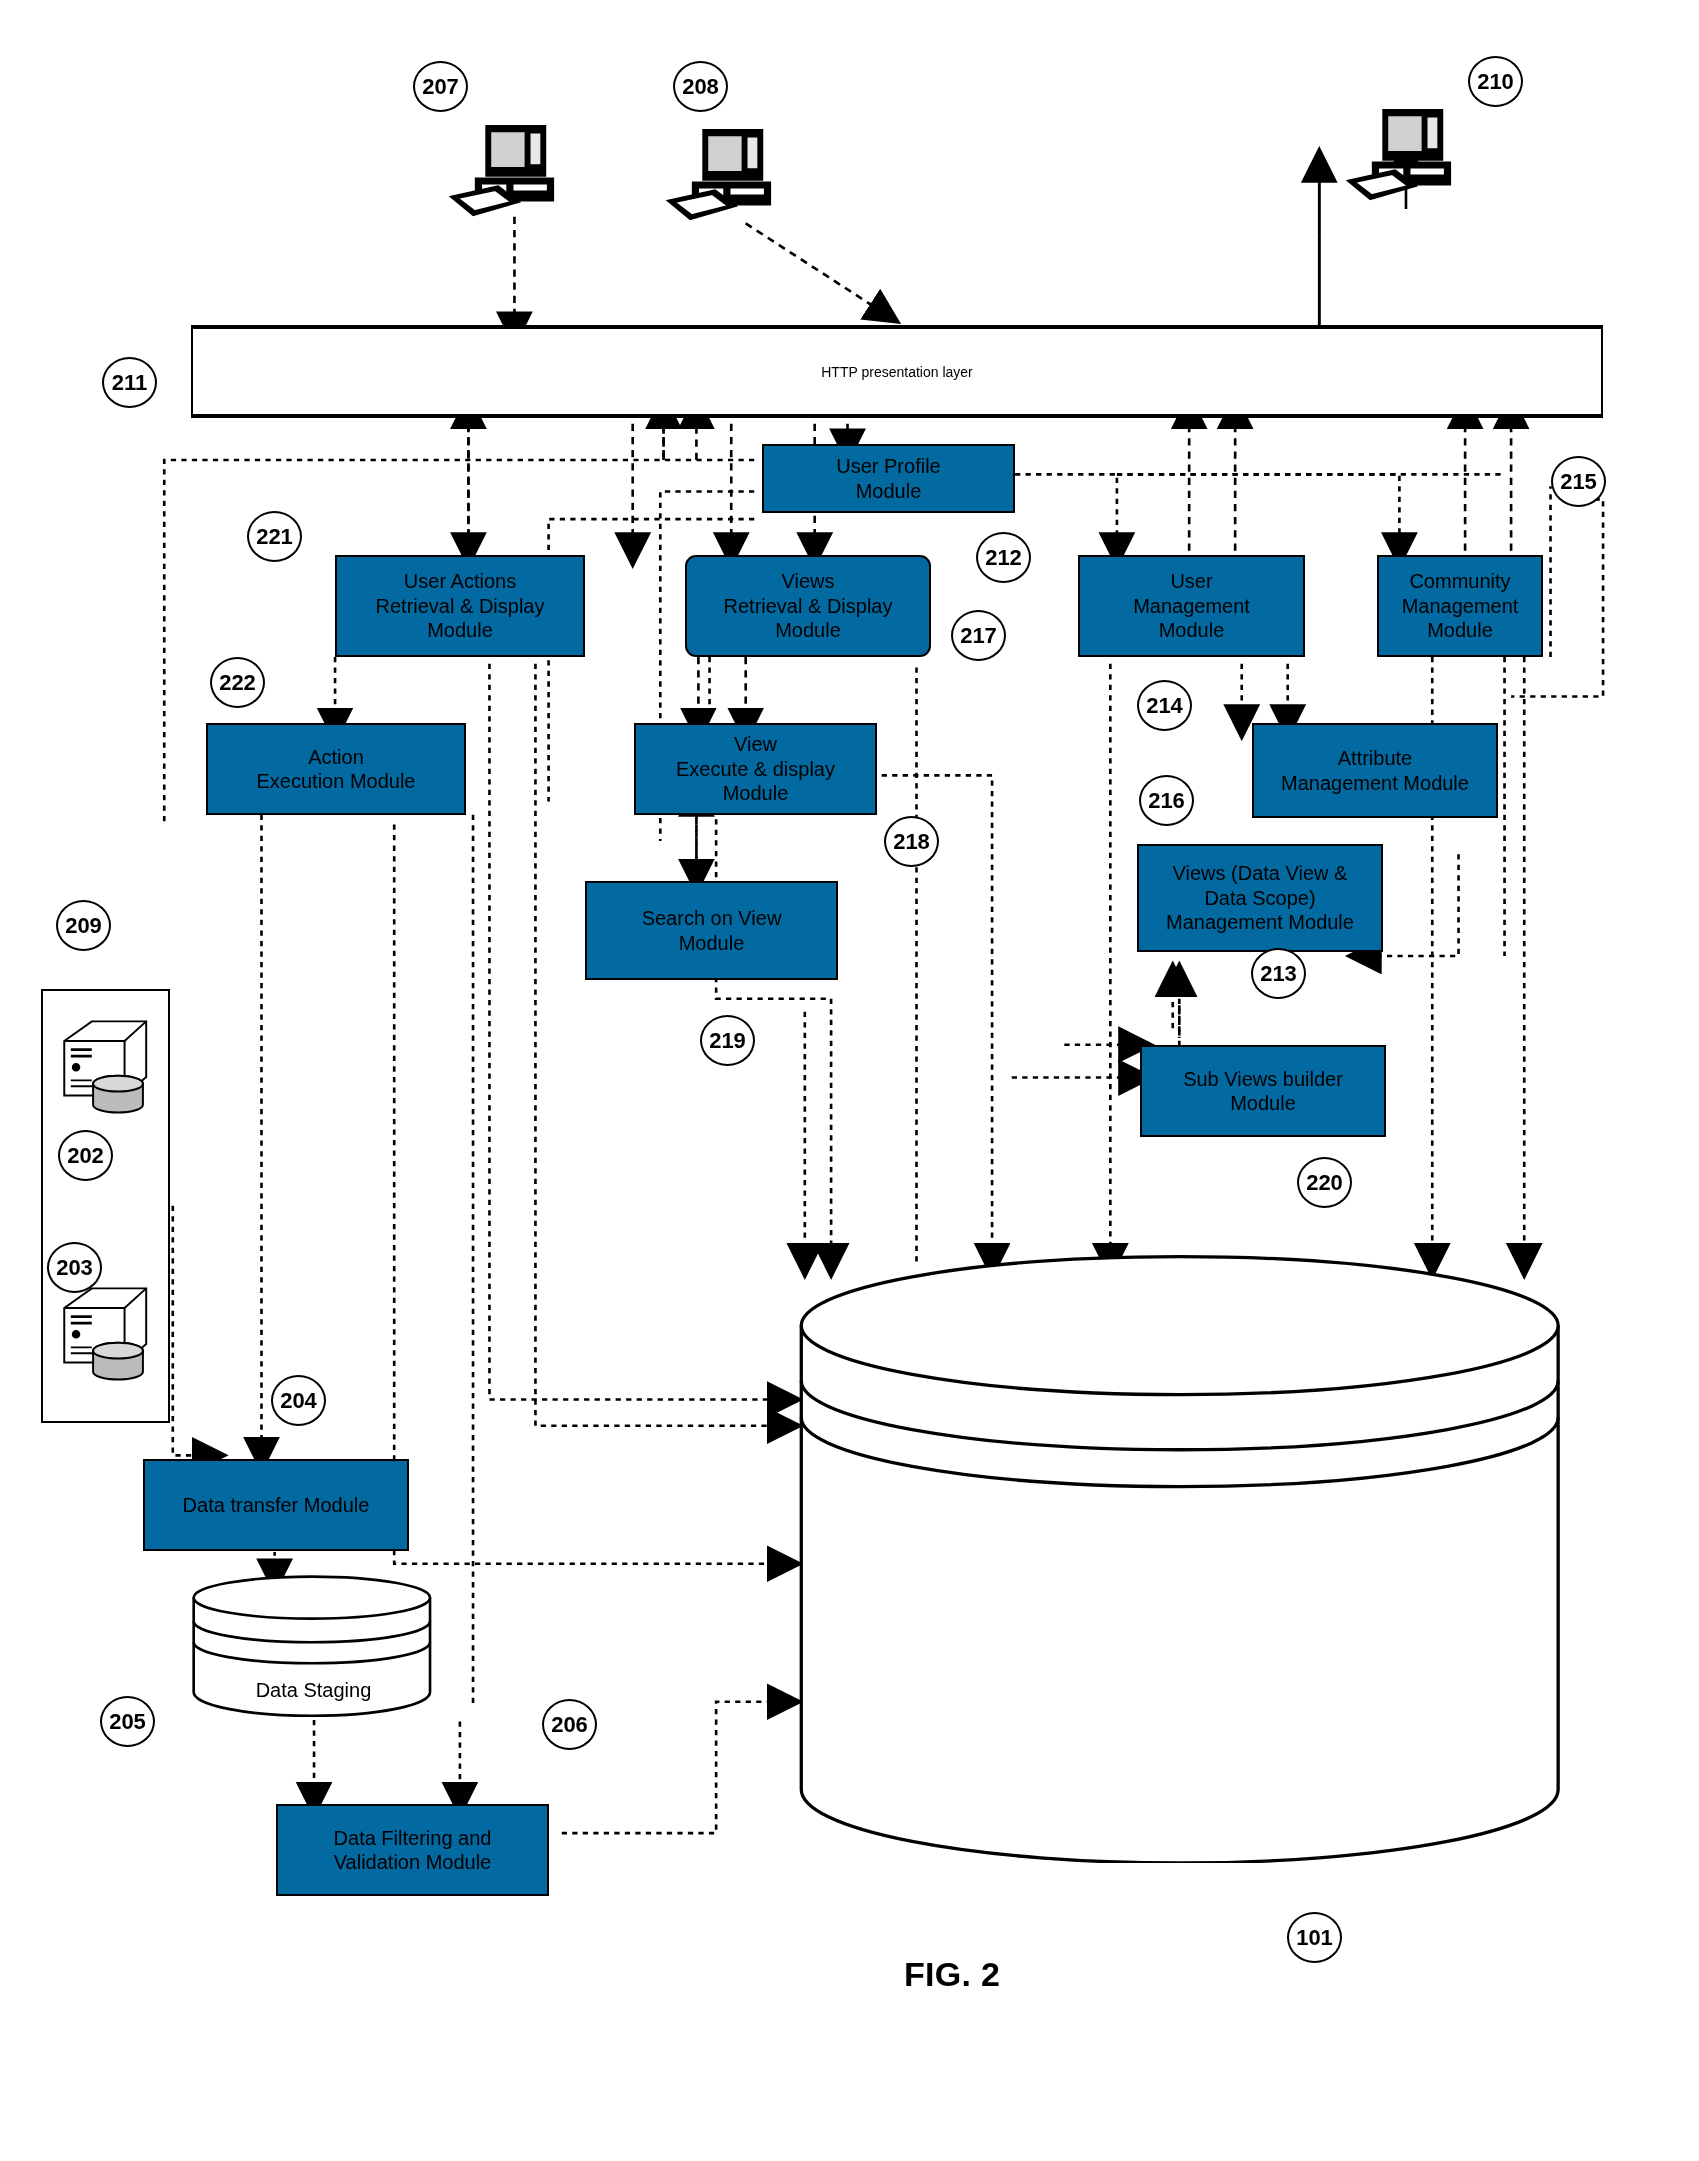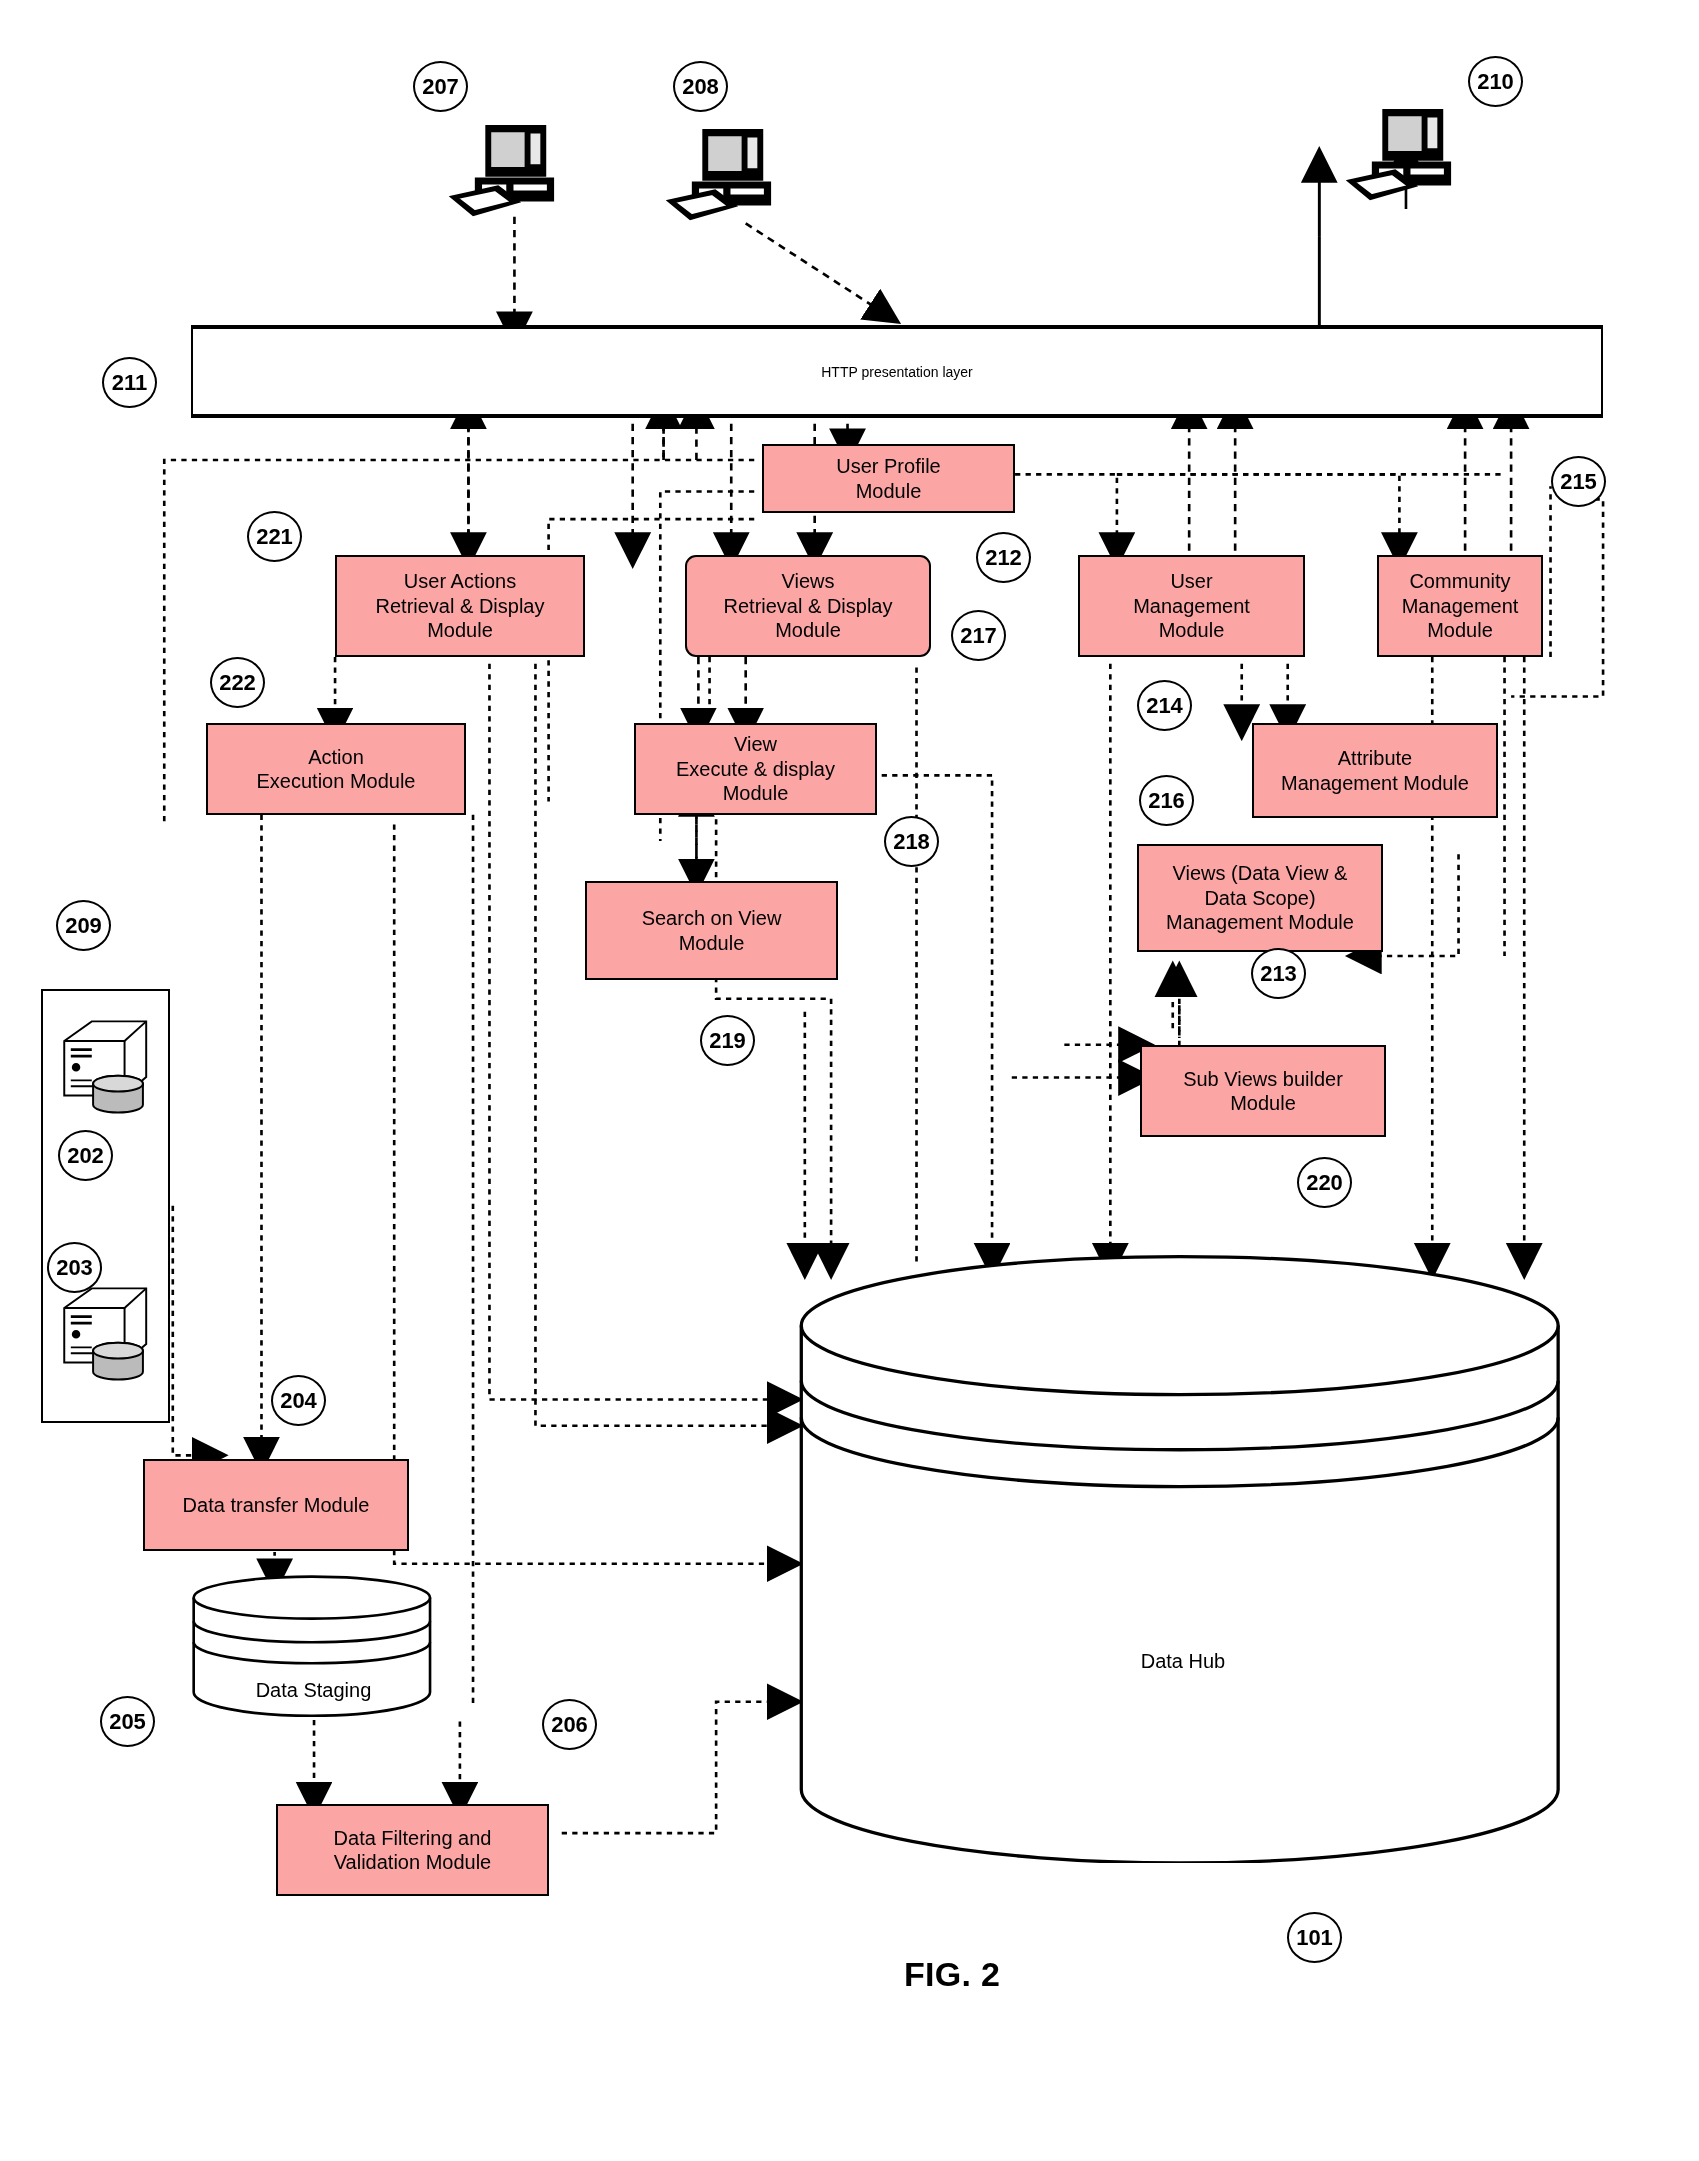--- a/index.html
+++ b/index.html
@@ -1,21 +1,21 @@
 <!DOCTYPE html>
 <html style="font-size:10.5px"><head>
 <meta charset="utf-8">
 <title>FIG. 2 — Patent Diagram</title>
 <style>
   html,body{margin:0;padding:0;background:#fff;}
   body{font-family:"Liberation Sans", sans-serif;color:#000;}
   #sheet{position:relative;width:1699px;height:2161px;background:#fff;overflow:hidden;}
   svg#wires{position:absolute;left:0;top:0;width:1699px;height:2161px;pointer-events:none;}
 
-  .box{position:absolute;border:2.6px solid #000;background:#fca5a5;
+  .box{position:absolute;border:2.6px solid #000;background:#0369a1;
        display:flex;align-items:center;justify-content:center;text-align:center;
        font-size:20px;line-height:1.22;box-sizing:border-box;padding:2.6px 5.3px;z-index:5;}
   .box span{display:block;white-space:pre-line;}
 
   .bar{position:absolute;border-top:4.6px solid #000;border-bottom:4.6px solid #000;
        border-left:2px solid #000;border-right:2px solid #000;background:#fff;
        display:flex;align-items:center;justify-content:center;font-size:14px;z-index:5;}
 
   .ref{position:absolute;border:2px solid #000;border-radius:50%;background:#fff;
        display:flex;align-items:center;justify-content:center;
@@ -320,19 +320,18 @@
 
   <div class="cyl" style="left:792px;top:1252px;width:782px;height:611px;">
     <svg viewBox="0 0 1190 930" width="782" height="611">
       <g stroke="#000" fill="#fff" stroke-width="5">
         <path d="M14,112 L14,818 A576,112 0 0,0 1166,818 L1166,112"></path>
         <ellipse cx="590" cy="112" rx="576" ry="105"></ellipse>
         <path d="M14,196 A576,105 0 0,0 1166,196" fill="none"></path>
         <path d="M14,252 A576,105 0 0,0 1166,252" fill="none"></path>
       </g>
     </svg>
-    <div class="lbl" style="top:398px;">Data Hub</div>
   </div>
 
   <div class="figcap" style="left:904px;top:1955px;">FIG. 2</div>
 
 </div>
 
 
 </body></html>

